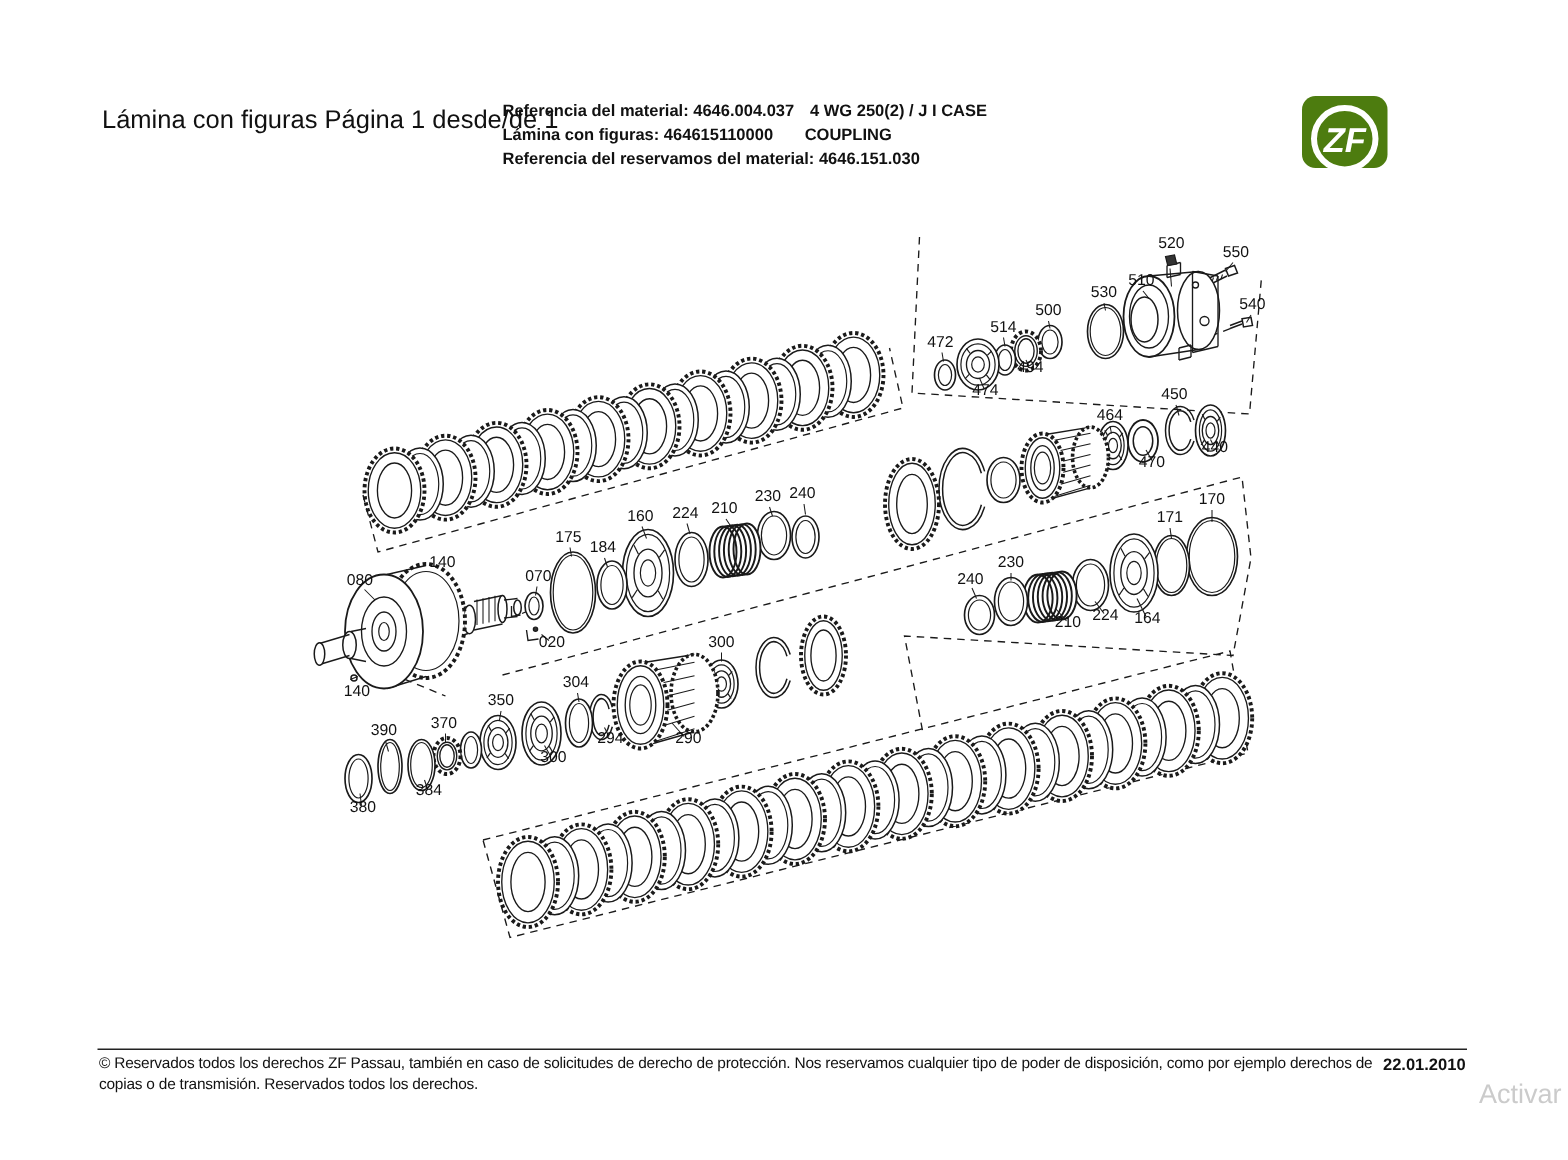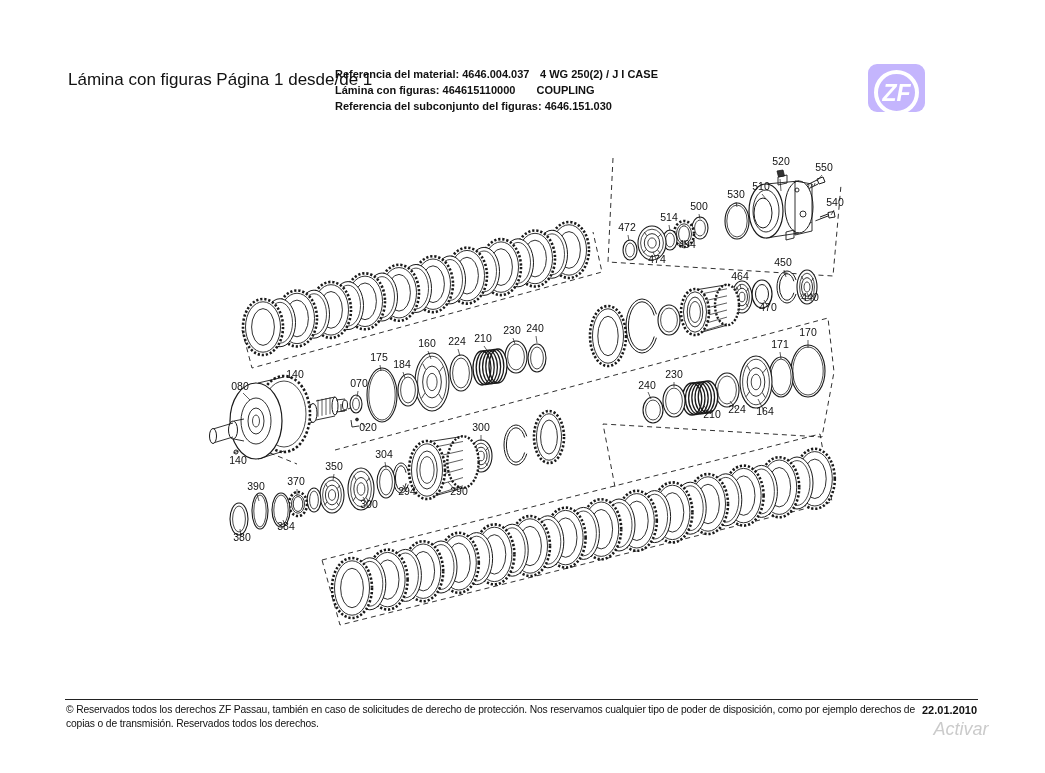--- a/index.html
+++ b/index.html
@@ -3,49 +3,49 @@
 <meta charset="utf-8">
 <style>
   html,body{margin:0;padding:0;background:#fff;}
   .page{position:relative;width:1045px;height:773px;background:#ffffff;overflow:hidden;
         font-family:"Liberation Sans",sans-serif;color:#111;border-radius:32px;}
   .title{position:absolute;left:68px;top:70px;font-size:17px;letter-spacing:0;white-space:nowrap;}
   .refblock{position:absolute;left:335px;top:66px;font-size:11px;font-weight:bold;line-height:16px;white-space:nowrap;}
   .refline{position:relative;height:16px;}
   .model{position:absolute;left:205px;top:0;text-align:right;}
   .coupling{margin-left:18px;}
-  .zflogo{position:absolute;left:868px;top:64px;width:57px;height:48px;background:#c4b5fd;border-radius:9px;}
+  .zflogo{position:absolute;left:868px;top:64px;width:57px;height:48px;background:#4d7c0f;border-radius:9px;}
   .zflogo svg{display:block;}
   .diagram{position:absolute;left:0;top:0;}
   .footrule{position:absolute;left:65px;top:699px;width:913px;border-top:1.4px solid #222;}
   .foot1{position:absolute;left:66px;top:704px;font-size:10.3px;white-space:nowrap;letter-spacing:-0.15px;}
   .footdate{position:absolute;left:922px;top:704px;font-size:11px;font-weight:bold;}
   .foot2{position:absolute;left:66px;top:718px;font-size:10.3px;white-space:nowrap;letter-spacing:-0.15px;}
-  .wm{position:absolute;right:4px;width:160px;text-align:center;font-style:italic;}
+  .wm{position:absolute;right:4px;width:160px;text-align:right;}
   .wm1{top:719px;font-size:18px;color:#cbcbcb;}
   .wm2{top:743px;font-size:14px;color:#d6d6d6;margin-top:28px;}
 </style>
 </head>
 <body>
 
 <div class="page">
 
   <div class="title">Lámina con figuras Página 1 desde/de 1</div>
 
   <div class="refblock">
     <div class="refline">
       <span>Referencia del material: 4646.004.037</span>
       <span class="model">4 WG 250(2) / J I CASE</span>
     </div>
     <div class="refline">
       <span>Lámina con figuras: 464615110000</span>
       <span class="coupling">COUPLING</span>
     </div>
     <div class="refline">
-      <span>Referencia del subconjunto del figuras: 4646.151.030</span>
+      <span>Referencia del reservamos del material: 4646.151.030</span>
     </div>
   </div>
 
   <div class="zflogo">
     <svg width="57" height="57" viewBox="0 0 57 57">
       <circle cx="28.5" cy="28.5" r="20.5" fill="none" stroke="#ffffff" stroke-width="4"></circle>
       <text x="28.5" y="37" text-anchor="middle" font-family="Liberation Sans, sans-serif" font-size="23" font-weight="bold" font-style="italic" fill="#ffffff">ZF</text>
     </svg>
   </div>
 

